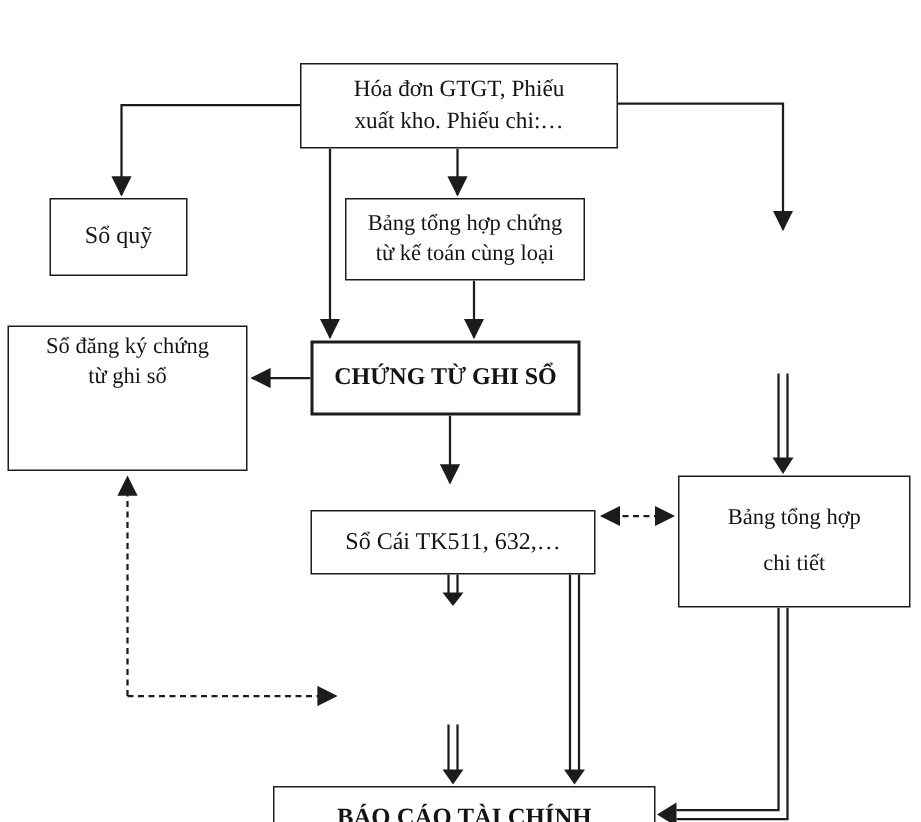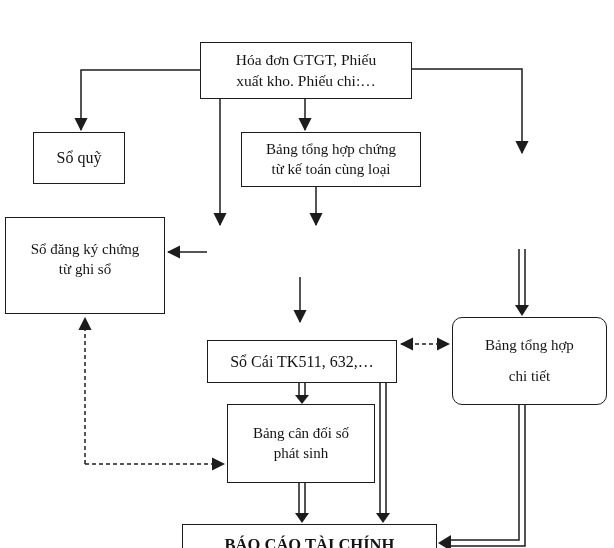--- a/index.html
+++ b/index.html
@@ -11,26 +11,26 @@
   .connectors{position:absolute;left:0;top:0;z-index:0;}
   .box{
     position:absolute;box-sizing:border-box;z-index:1;
     background:#ffffff;border:1.6px solid #1c1c1c;
     display:flex;align-items:center;justify-content:center;
     text-align:center;color:#141414;
     font-size:15px;line-height:1.32;white-space:pre-line;
   }
   .b1{left:200px;top:5px;width:212px;height:57px;font-size:15.5px;}
   .b2{left:33px;top:95px;width:92px;height:52px;font-size:16px;}
-  .b3{left:241px;top:95px;width:180px;height:55px;font-family:Liberation Serif, serif;}
+  .b3{left:230px;top:95px;width:160px;height:55px;font-family:Liberation Serif, serif;}
   .b4{left:452px;top:118px;width:156px;height:94px;}
-  .b5{left:5px;top:180px;width:160px;height:97px;align-items:flex-start;padding-top:22px;}
+  .b5{left:5px;top:180px;width:160px;height:97px;align-items:flex-start;padding-top:4px;}
   .b6{left:207px;top:190px;width:180px;height:50px;border-width:2.2px;font-weight:bold;font-size:16px;}
   .b7{left:207px;top:303px;width:190px;height:43px;font-size:16px;}
-  .b8{left:452px;top:280px;width:155px;height:88px;line-height:2.1;border-radius:10px;}
+  .b8{left:452px;top:280px;width:155px;height:88px;line-height:2.1;}
   .b9{left:227px;top:367px;width:148px;height:79px;}
   .b10{left:182px;top:487px;width:255px;height:42px;font-size:16.5px;font-weight:bold;}
   .edge{stroke:#1c1c1c;stroke-width:1.5;fill:none;}
   .edge.dashed{stroke-dasharray:4 3;}
   .head{fill:#1c1c1c;stroke:none;}
 </style>
 </head>
 <body>
 
 <div class="stage">
@@ -95,19 +95,18 @@
     </g>
   </svg>
 
   <div class="box b1">Hóa đơn GTGT, Phiếu
 xuất kho. Phiếu chi:…</div>
   <div class="box b2">Sổ quỹ</div>
   <div class="box b3">Bảng tổng hợp chứng
 từ kế toán cùng loại</div>
   <div class="box b5">Sổ đăng ký chứng
 từ ghi sổ</div>
+  <div class="box b6">CHỨNG TỪ GHI SỔ</div>
   <div class="box b7">Sổ Cái TK511, 632,…</div>
   <div class="box b8">Bảng tổng hợp
 chi tiết</div>
-  <div class="box b9">Bảng cân đối số
-phát sinh</div>
   <div class="box b10">BÁO CÁO TÀI CHÍNH</div>
 </div>
 
 </body></html>

